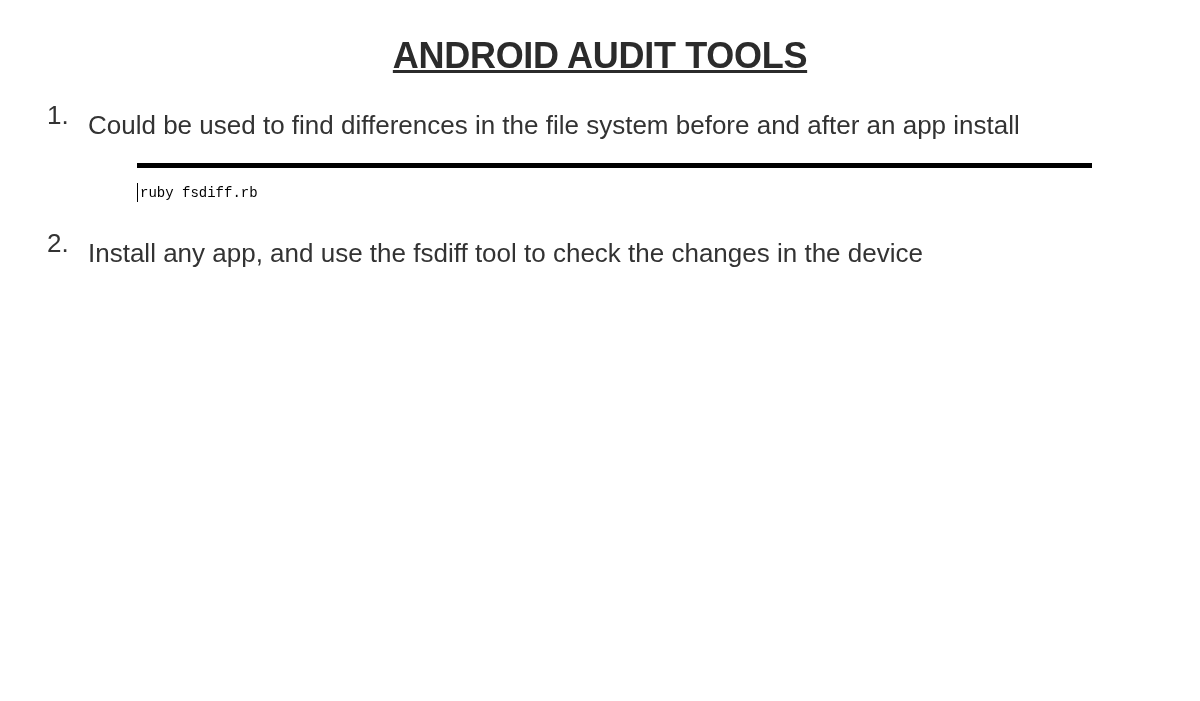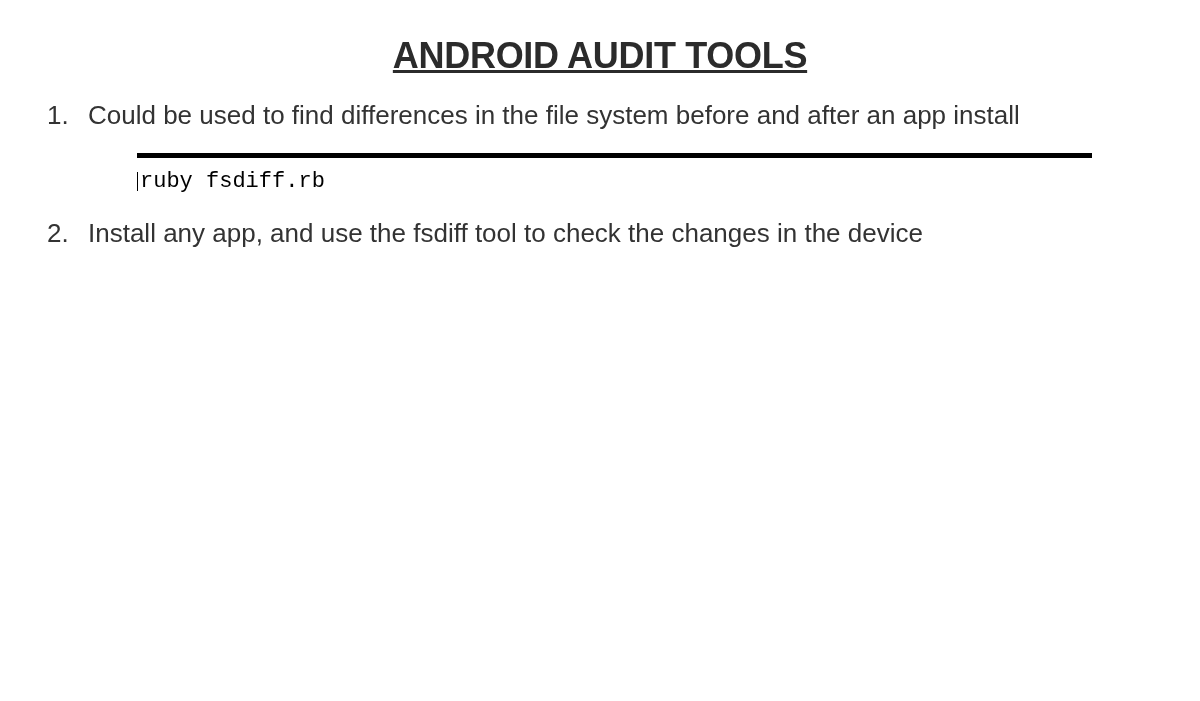--- a/index.html
+++ b/index.html
@@ -29,35 +29,35 @@
     color: var(--body-color, #333333);
     font-size: 26px;
     line-height: 41px;
   }
   .list-item { display: flex; align-items: flex-start; }
   .list-item + .list-item { margin-top: 14px; }
   .marker {
     flex: 0 0 41px;
     text-align: left;
   }
-  .item-content { width: 1009px; }
+  .item-content { width: 1009px; margin-top: 10px; }
   .item-text { display: block; }
   .code-block {
     margin-left: 49px;
     margin-top: 17px;
     width: 955px;
     border-top: 5px solid var(--code-border, #000000);
     display: block;
   }
   .code-line {
     display: inline-block;
     border-left: 1px solid var(--code-border, #000000);
     padding: 1px 6px 0 2px;
     font-family: "Liberation Mono", "DejaVu Sans Mono", monospace;
-    font-size: 22px;
+    font-size: 14px;
     line-height: 18px;
     color: var(--code-color, #000000);
     white-space: pre;
   }
 </style>
 </head>
 <body>
 
 <div class="slide">
   <h1 class="title">ANDROID AUDIT TOOLS</h1>

